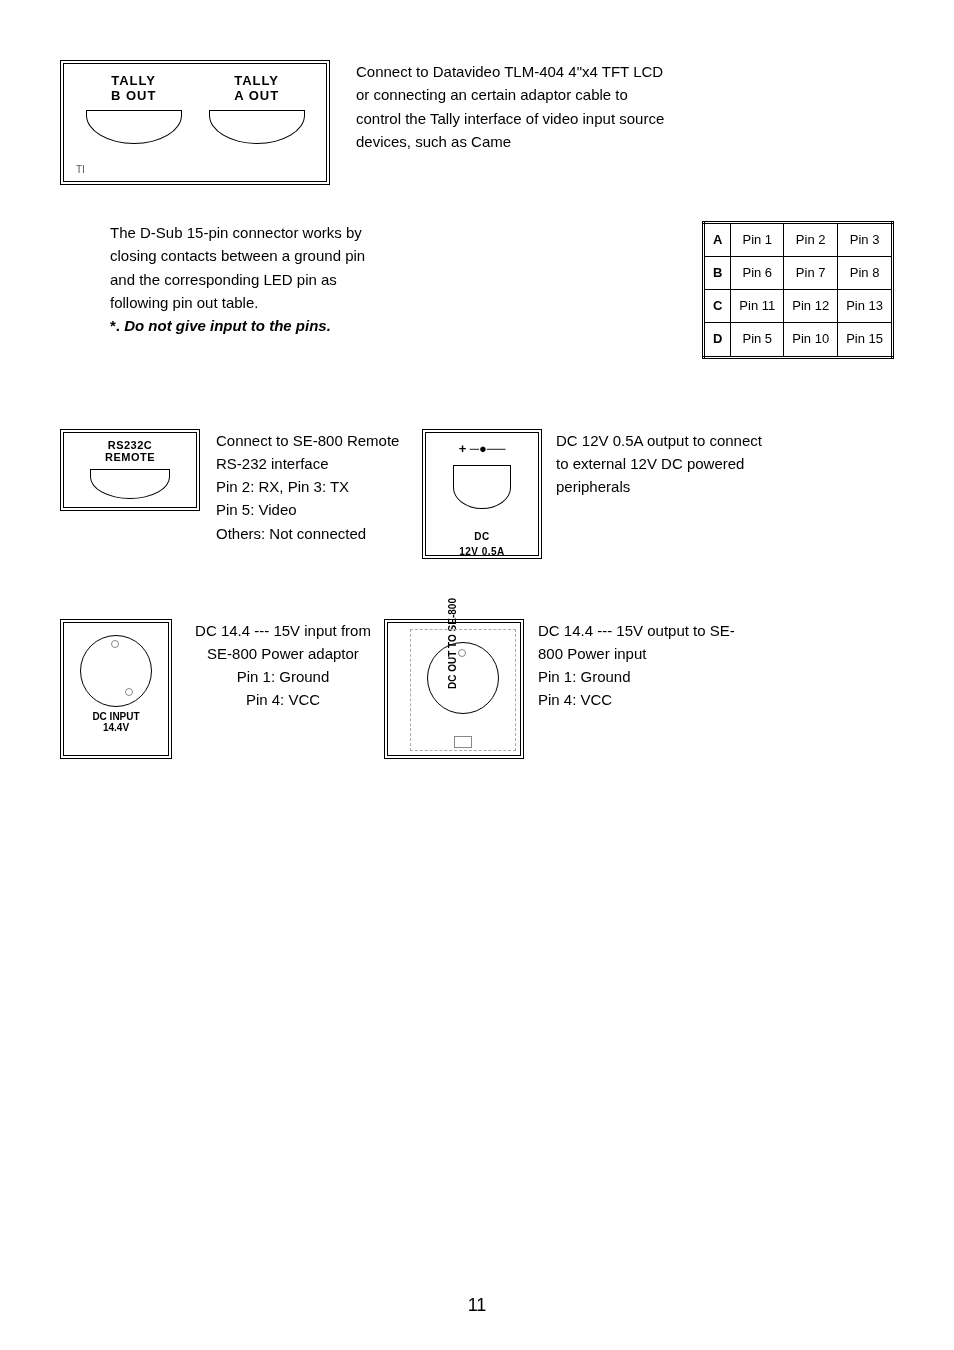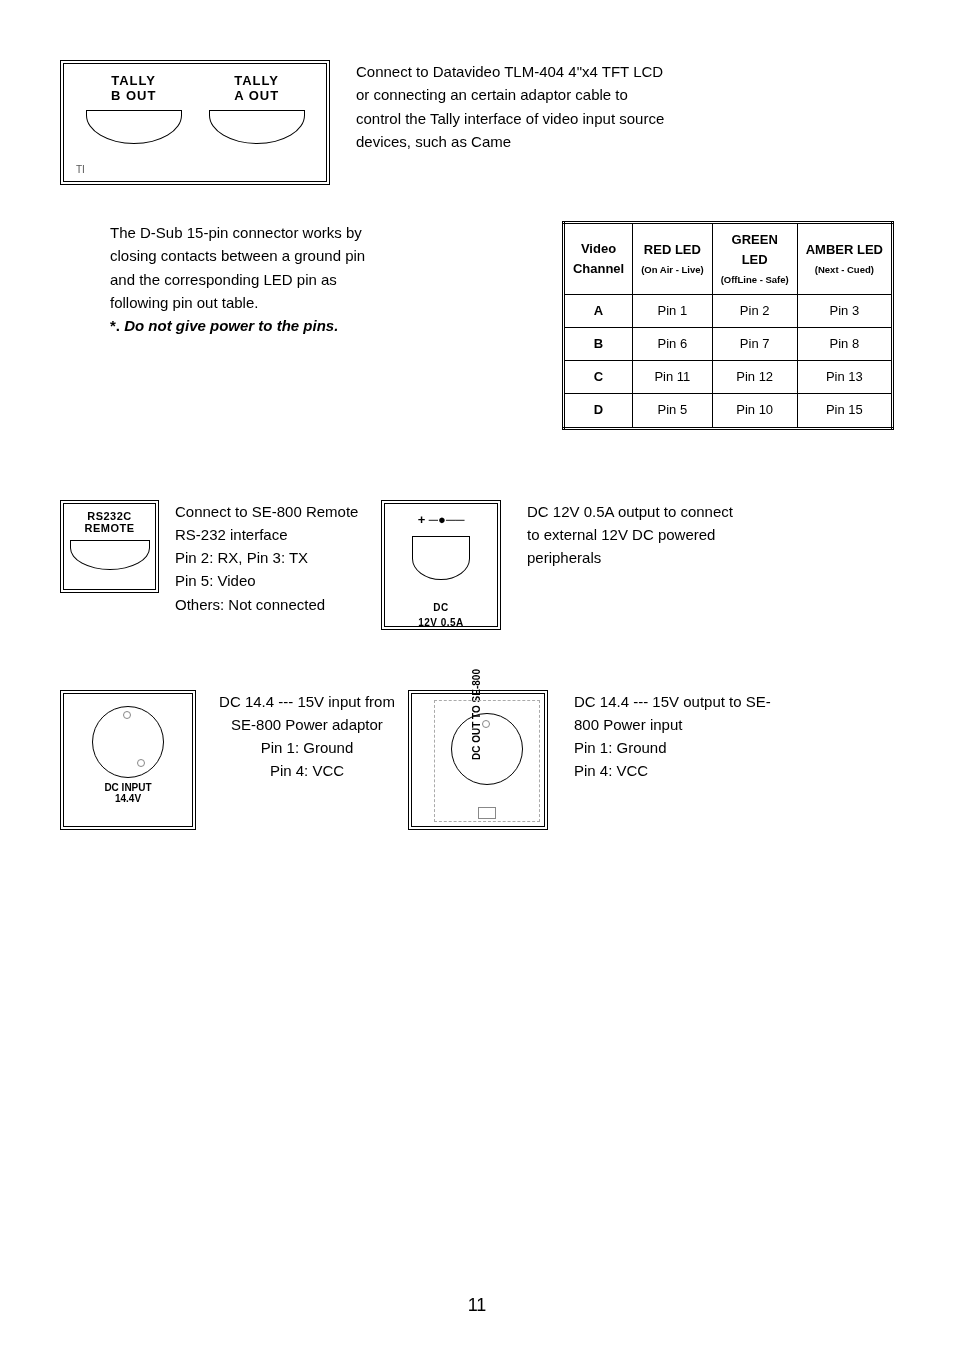--- a/index.html
+++ b/index.html
@@ -83,22 +83,22 @@
     vertical-align: middle;
   }
   table.pins th.vc { width: 64px; }
   table.pins th { font-weight: bold; }
   .sub { font-size: 9.5px; display:block; margin-top:3px; font-weight: bold; }
 
   
   .section3 { margin-top: 70px; }
   .port-box {
     border: 4px double #000;
-    width: 99px;
-    padding: 6px 4px 19px 4px;
+    width: 140px;
+    padding: 6px 4px 8px 4px;
     text-align: center;
     font-weight: bold;
     font-size: 11px;
     letter-spacing: .5px;
   }
   .port-box .lbl { line-height: 1.1; margin-bottom: 6px; }
   .port-box .shape { margin: 0 auto; }
 
   .dsub-small {
     width: 80px; height: 30px;
@@ -121,28 +121,28 @@
   }
   .barrel {
     width: 58px; height: 44px;
     border: 1px solid #000;
     border-radius: 0 0 30px 30px / 0 0 22px 22px;
     margin: 0 auto;
   }
   .dc-text { font-size: 10px; margin-top: 20px; letter-spacing: .5px; }
 
   .desc-col { width: 200px; margin-left: 16px; }
-  .desc-col2 { width: 220px; margin-left: 26px; }
+  .desc-col2 { width: 220px; margin-left: 14px; }
 
   
   .section4 { margin-top: 60px; }
 
   .xlr-box {
     border: 4px double #000;
-    width: 136px; height: 140px;
+    width: 112px; height: 140px;
     text-align: center;
     padding: 6px 4px 0 4px;
     position: relative;
   }
   .xlr-circle {
     width: 72px; height: 72px;
     border: 1px solid #000;
     border-radius: 50%;
     margin: 6px auto 0 auto;
     position: relative;
@@ -215,41 +215,25 @@
     </div>
     <div class="ti-label">TI</div>
   </div>
   <div class="tally-desc">Connect to Datavideo TLM-404 4"x4 TFT LCD or connecting an certain adaptor cable to control the Tally interface of video input source devices, such as Came</div>
 </div>
 
 <div class="row mid">
   <div class="pin-text">
     <div>The D-Sub 15-pin connector works by closing contacts between a ground pin and the corresponding LED pin as following pin out table.</div>
     <div>
-      <span style="font-weight:bold;">*. </span><span class="italic">Do not give power to the pins.</span>
+      <span style="font-weight:bold;">*. </span><span class="italic">Do not give input to the pins.</span>
     </div>
   </div>
   <table class="pins">
     <tbody>
-        <tr>
-      <th class="vc">Video Channel</th>
-      <th>
-        <span>RED LED</span>
-        <span class="sub">(On Air - Live)</span>
-      </th>
-      <th>
-        <span>GREEN</span><br>
-        <span>LED</span>
-        <span class="sub">(OffLine - Safe)</span>
-      </th>
-      <th>
-        <span>AMBER LED</span>
-        <span class="sub">(Next - Cued)</span>
-      </th>
-    </tr>
     <tr>
       <td style="font-weight:bold">A</td>
       <td>Pin 1</td>
       <td>Pin 2</td>
       <td>Pin 3</td>
     </tr>
     <tr>
       <td style="font-weight:bold">B</td>
       <td>Pin 6</td>
       <td>Pin 7</td>

